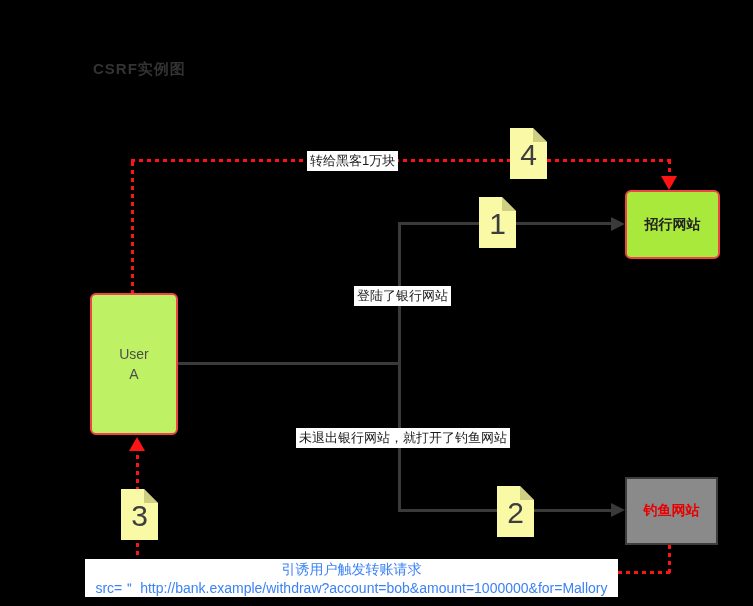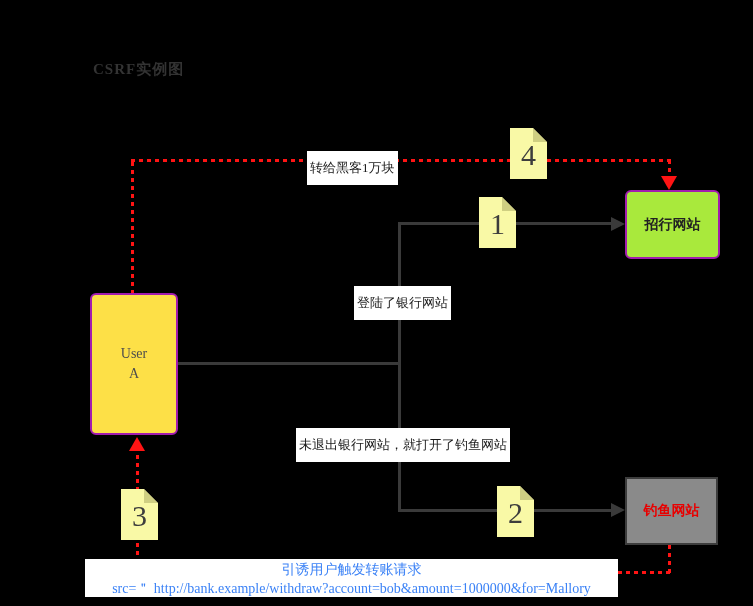--- a/index.html
+++ b/index.html
@@ -1,18 +1,18 @@
 <!DOCTYPE html>
 <html><head>
 <meta charset="utf-8">
 <style>
   html,body{margin:0;padding:0;background:#000;}
   #stage{
     position:relative;width:753px;height:597px;background:#000;overflow:hidden;
-    font-family:Liberation Serif, serif;
+    font-family:Liberation Sans, sans-serif;
   }
   .abs{position:absolute;}
 
   
   #title{left:93px;top:60px;color:#333333;font-size:15px;font-weight:bold;letter-spacing:1px;}
 
   
   .line{background:#3a3a3a;z-index:1;}
   
   .arrow-right{width:0;height:0;border-top:7px solid transparent;border-bottom:7px solid transparent;
@@ -20,28 +20,28 @@
 
   
   .rdot-h{height:3px;background:repeating-linear-gradient(to right,#ff1414 0 4px,transparent 4px 8px);z-index:1;}
   .rdot-v{width:3px;background:repeating-linear-gradient(to bottom,#ff1414 0 4px,transparent 4px 8px);z-index:1;}
   .rarrow-down{width:0;height:0;border-left:8px solid transparent;border-right:8px solid transparent;
                border-top:14px solid #ff1414;z-index:3;}
   .rarrow-up{width:0;height:0;border-left:8px solid transparent;border-right:8px solid transparent;
              border-bottom:14px solid #ff1414;z-index:3;}
 
   
-  .node{border:2px solid #a21caf;border-radius:6px;display:flex;align-items:center;justify-content:center;
+  .node{border:2px solid #ef4444;border-radius:6px;display:flex;align-items:center;justify-content:center;
         text-align:center;z-index:4;box-sizing:border-box;}
-  #user-node{left:90px;top:293px;width:88px;height:142px;background:#fde047;color:#4d4d4d;font-size:14px;line-height:1.45;}
+  #user-node{left:90px;top:293px;width:88px;height:142px;background:#bef264;color:#4d4d4d;font-size:14px;line-height:1.45;}
   #bank-node{left:625px;top:190px;width:95px;height:69px;background:#a9e93c;color:#222;font-size:14px;font-weight:bold;}
   #phish-node{left:625px;top:477px;width:93px;height:68px;background:#8a8a8a;color:#e80000;font-size:14px;font-weight:bold;border-color:#3d3d3d;border-radius:0;}
 
   
-  .wlabel{background:#ffffff;color:#1a1a1a;font-size:13px;padding:8px 3px;white-space:nowrap;z-index:5;}
+  .wlabel{background:#ffffff;color:#1a1a1a;font-size:13px;padding:1px 3px;white-space:nowrap;z-index:5;}
 
   
   .note{width:37px;height:51px;background:#f9f9a6;z-index:6;
         clip-path:polygon(0 0,calc(100% - 14px) 0,100% 14px,100% 100%,0 100%);}
   .note .fold{position:absolute;top:0;right:0;width:14px;height:14px;background:#cfcf82;
               clip-path:polygon(0 0,100% 100%,0 100%);}
   .note .num{position:absolute;left:0;top:0;width:100%;height:100%;display:flex;align-items:center;justify-content:center;
              font-size:30px;color:#3d3d3d;padding-top:2px;box-sizing:border-box;}
 
   

